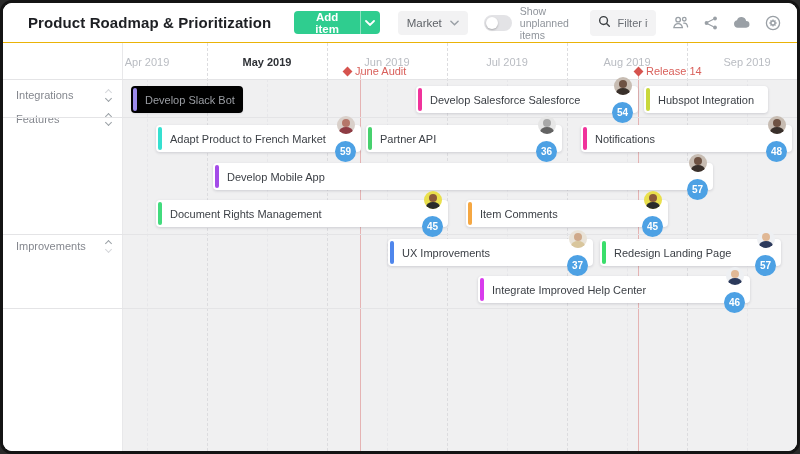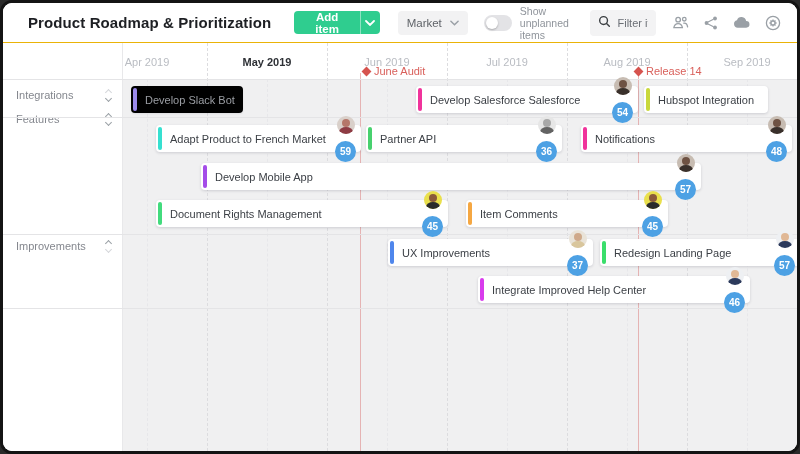--- a/index.html
+++ b/index.html
@@ -218,21 +218,21 @@
     <div id="months">
         <div class="month-label" style="left: -31px;">Apr 2019</div>
         <div class="month-label current" style="left: 89px;">May 2019</div>
         <div class="month-label" style="left: 209px;">Jun 2019</div>
         <div class="month-label" style="left: 329px;">Jul 2019</div>
         <div class="month-label" style="left: 449px;">Aug 2019</div>
         <div class="month-label" style="left: 569px;">Sep 2019</div>
       </div>
     <div id="milestones">
         <div class="ms-line" style="left: 237px;"></div>
-        <div class="ms-flag" style="left: 240px;">
+        <div class="ms-flag" style="left: 221px;">
           <span class="ms-diamond"></span>
           <span class="ms-label">June Audit</span>
         </div>
         <div class="ms-line" style="left: 515px;"></div>
         <div class="ms-flag" style="left: 512px;">
           <span class="ms-diamond"></span>
           <span class="ms-label">Release 14</span>
         </div>
       </div>
     <div class="task-layer" id="tasks">
@@ -269,21 +269,21 @@
           </span>
         </div>
         <div class="task" style="left: 458px; top: 82px; width: 211px;">
           <span class="accent" style="background: rgb(240, 51, 155);"></span>
           <span class="t-label">Notifications</span>
           <span class="t-right">
             <span class="avatar av-man-dark"></span>
             <span class="score">48</span>
           </span>
         </div>
-        <div class="task" style="left: 78px; top: 120px; width: 500px;">
+        <div class="task" style="left: 90px; top: 120px; width: 500px;">
           <span class="accent" style="background: rgb(164, 76, 232);"></span>
           <span class="t-label">Develop Mobile App</span>
           <span class="t-right">
             <span class="avatar av-man-dark"></span>
             <span class="score">57</span>
           </span>
         </div>
         <div class="task" style="left: 33px; top: 157px; width: 292px;">
           <span class="accent" style="background: rgb(66, 219, 125);"></span>
           <span class="t-label">Document Rights Management</span>
@@ -301,21 +301,21 @@
           </span>
         </div>
         <div class="task" style="left: 265px; top: 196px; width: 205px;">
           <span class="accent" style="background: rgb(79, 134, 236);"></span>
           <span class="t-label">UX Improvements</span>
           <span class="t-right">
             <span class="avatar av-woman-blonde"></span>
             <span class="score">37</span>
           </span>
         </div>
-        <div class="task" style="left: 477px; top: 196px; width: 200px;">
+        <div class="task" style="left: 477px; top: 196px; width: 181px;">
           <span class="accent" style="background: rgb(58, 222, 107);"></span>
           <span class="t-label">Redesign Landing Page</span>
           <span class="t-right">
             <span class="avatar av-man-suit"></span>
             <span class="score">57</span>
           </span>
         </div>
         <div class="task" style="left: 355px; top: 233px; width: 272px;">
           <span class="accent" style="background: rgb(216, 60, 236);"></span>
           <span class="t-label">Integrate Improved Help Center</span>

